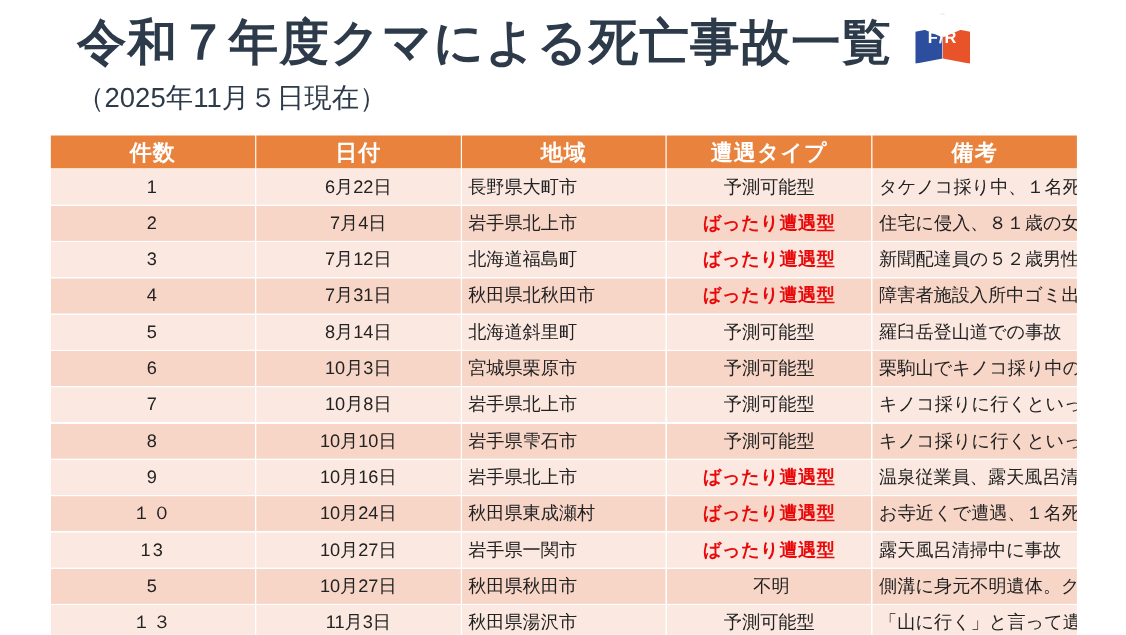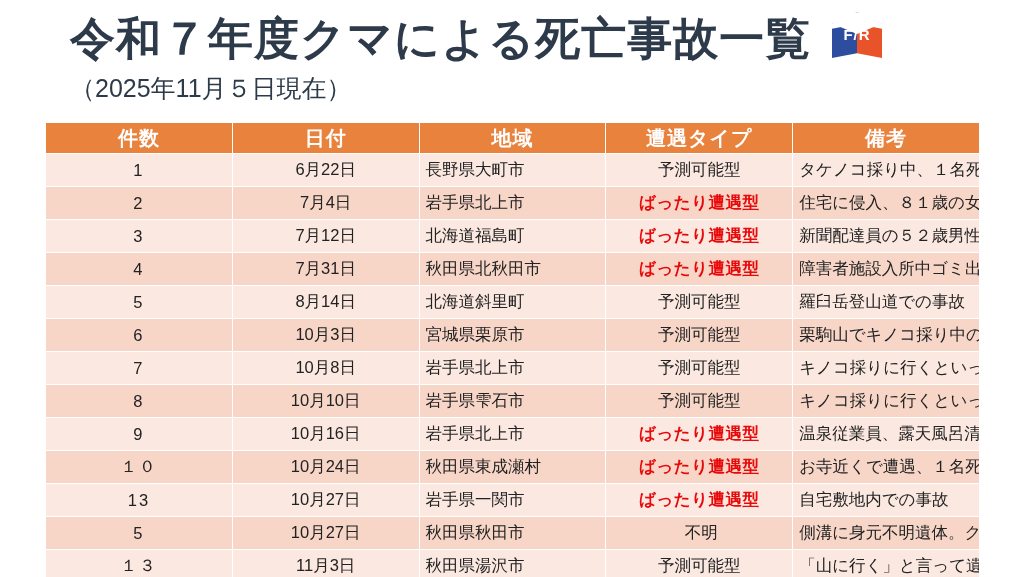--- a/index.html
+++ b/index.html
@@ -230,21 +230,21 @@
           <td class="c-date">10月24日</td>
           <td class="c-area">秋田県東成瀬村</td>
           <td class="c-type"><span class="type-sudden">ばったり遭遇型</span></td>
           <td class="c-note">お寺近くで遭遇、１名死亡３名負傷</td>
         </tr>
         <tr class="row-even">
           <td class="c-num">13</td>
           <td class="c-date">10月27日</td>
           <td class="c-area">岩手県一関市</td>
           <td class="c-type"><span class="type-sudden">ばったり遭遇型</span></td>
-          <td class="c-note">自宅敷地内での事故</td>
+          <td class="c-note">露天風呂清掃中に事故</td>
         </tr>
         <tr class="row-odd">
           <td class="c-num">5</td>
           <td class="c-date">10月27日</td>
           <td class="c-area">秋田県秋田市</td>
           <td class="c-type align-left"><span class="type-normal">不明</span></td>
           <td class="c-note">側溝に身元不明遺体。クマの可能性。</td>
         </tr>
         <tr class="row-even">
           <td class="c-num">１３</td>

